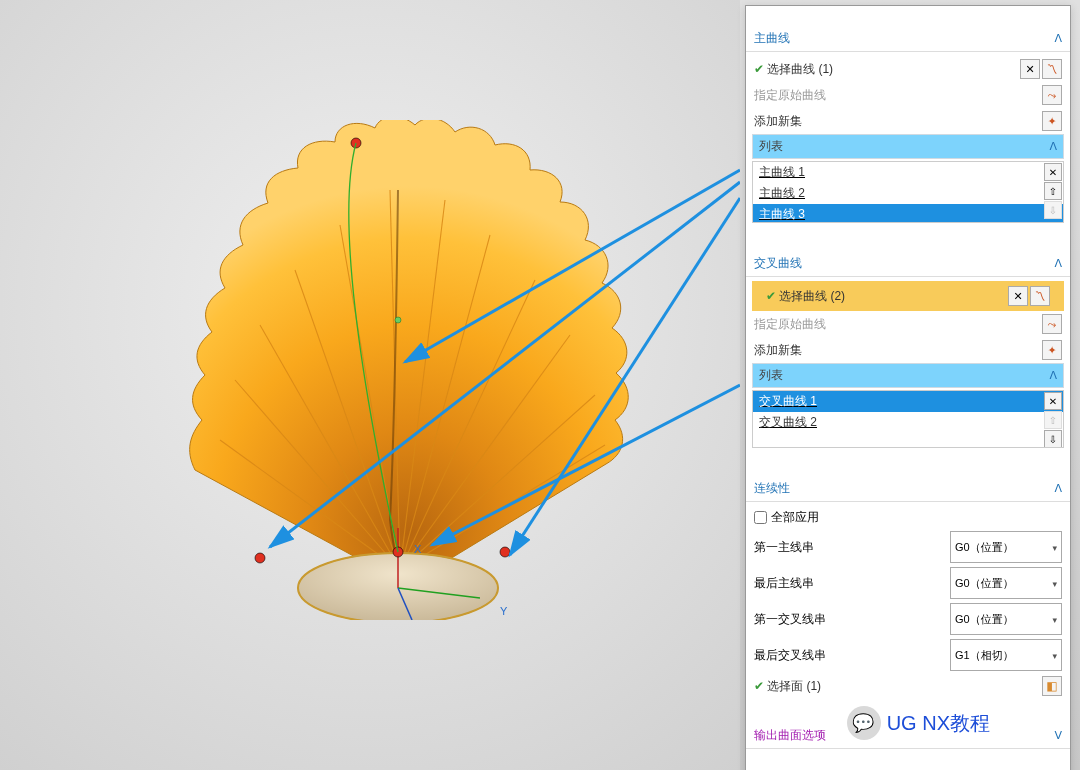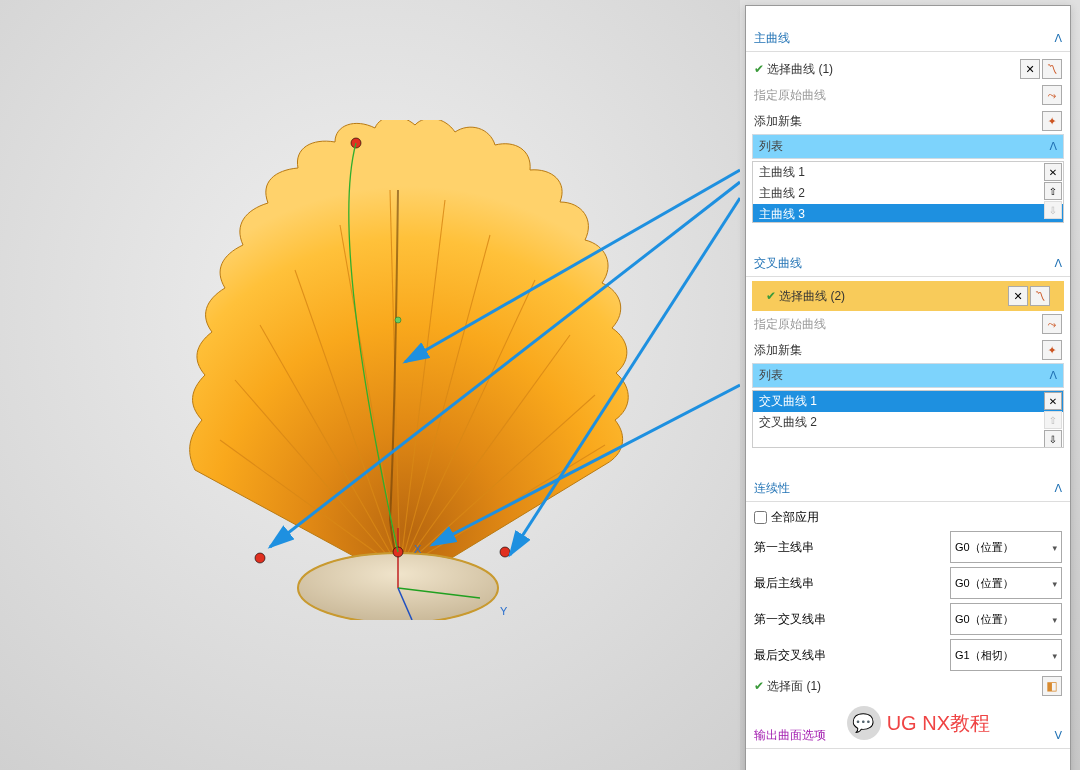--- a/index.html
+++ b/index.html
@@ -57,21 +57,21 @@
 .mini-btn.curve { color: #cc5522; }
 .mini-btn.plus { color: #cc5522; }
 
 .list-subhdr {
   background: #7dd3fc; color: #444; padding: 3px 6px;
   display: flex; justify-content: space-between; align-items: center;
   border: 1px solid #d0dae2;
 }
 .list-box {
   border: 1px solid #ccc; margin: 2px 0 4px 0; height: 62px; overflow: hidden;
-  position: relative; background: #fff;
+  position: relative; background: #fff; text-decoration: underline;
 }
 .list-box.h2 { height: 58px; }
 .list-item { padding: 2px 6px; color: #333; cursor: pointer; }
 .list-item.sel { background: #1e90e0; color: #fff; }
 .list-ctrls {
   position: absolute; right: 1px; top: 1px; display: flex; flex-direction: column; gap: 1px;
 }
 .list-ctrls .mini-btn { width: 18px; height: 18px; font-size: 10px; }
 .list-ctrls .mini-btn.dim { color: #bbb; border-color: #ddd; }
 
@@ -107,21 +107,21 @@
   position: absolute; left: 140px; top: 120px; width: 520px; height: 500px;
 }
 .shell-svg { width: 100%; height: 100%; }
 
 
 .arrows { position: absolute; left: 0; top: 0; width: 740px; height: 770px; pointer-events: none; }
 
 
 .watermark {
   position: absolute; right: 90px; bottom: 30px; display: flex; align-items: center; gap: 6px;
-  color: #ef4444; font-size: 20px; font-weight: 500;
+  color: #1d4ed8; font-size: 20px; font-weight: 500;
 }
 .wechat-icon {
   width: 34px; height: 34px; border-radius: 50%; background: #d9d9d9;
   display: inline-flex; align-items: center; justify-content: center; color: #aaa; font-size: 18px;
 }
 .wechat-icon::before { content: "💬"; }
 
 .axis-label { position: absolute; font-size: 11px; color: #2a6fcc; }
 </style>
 </head>

